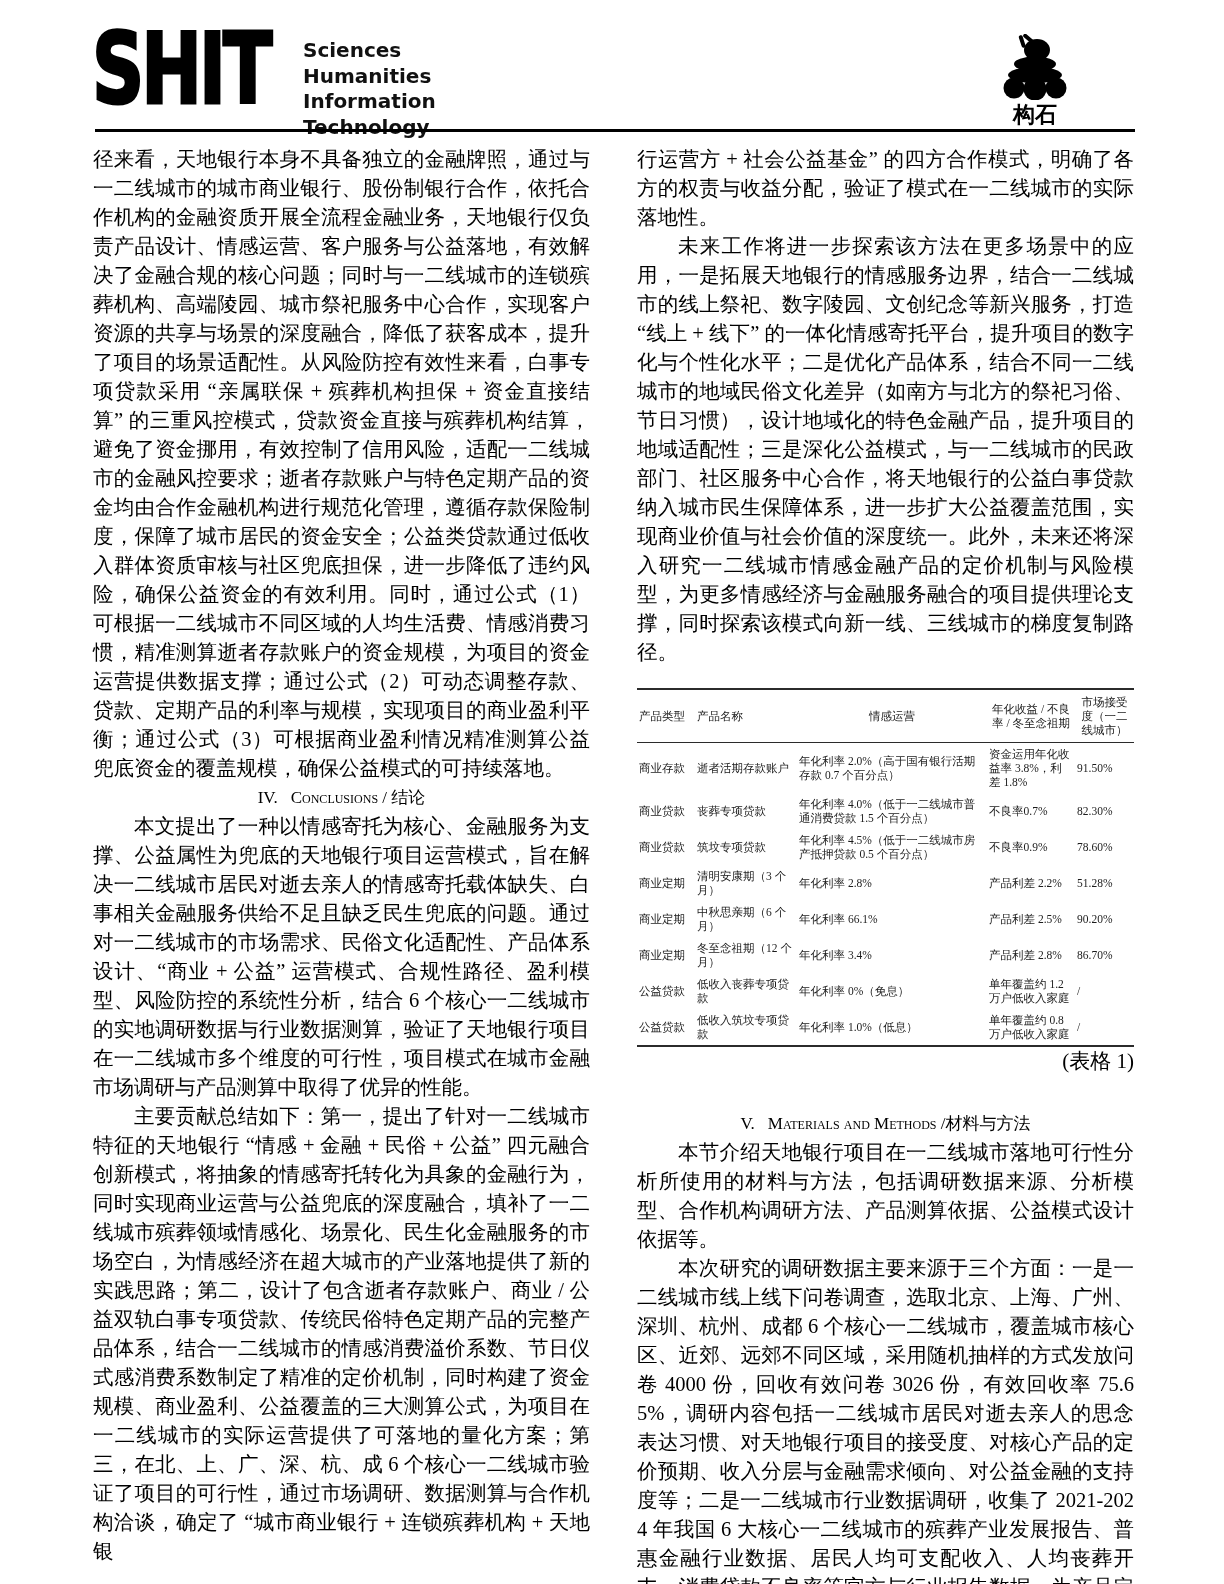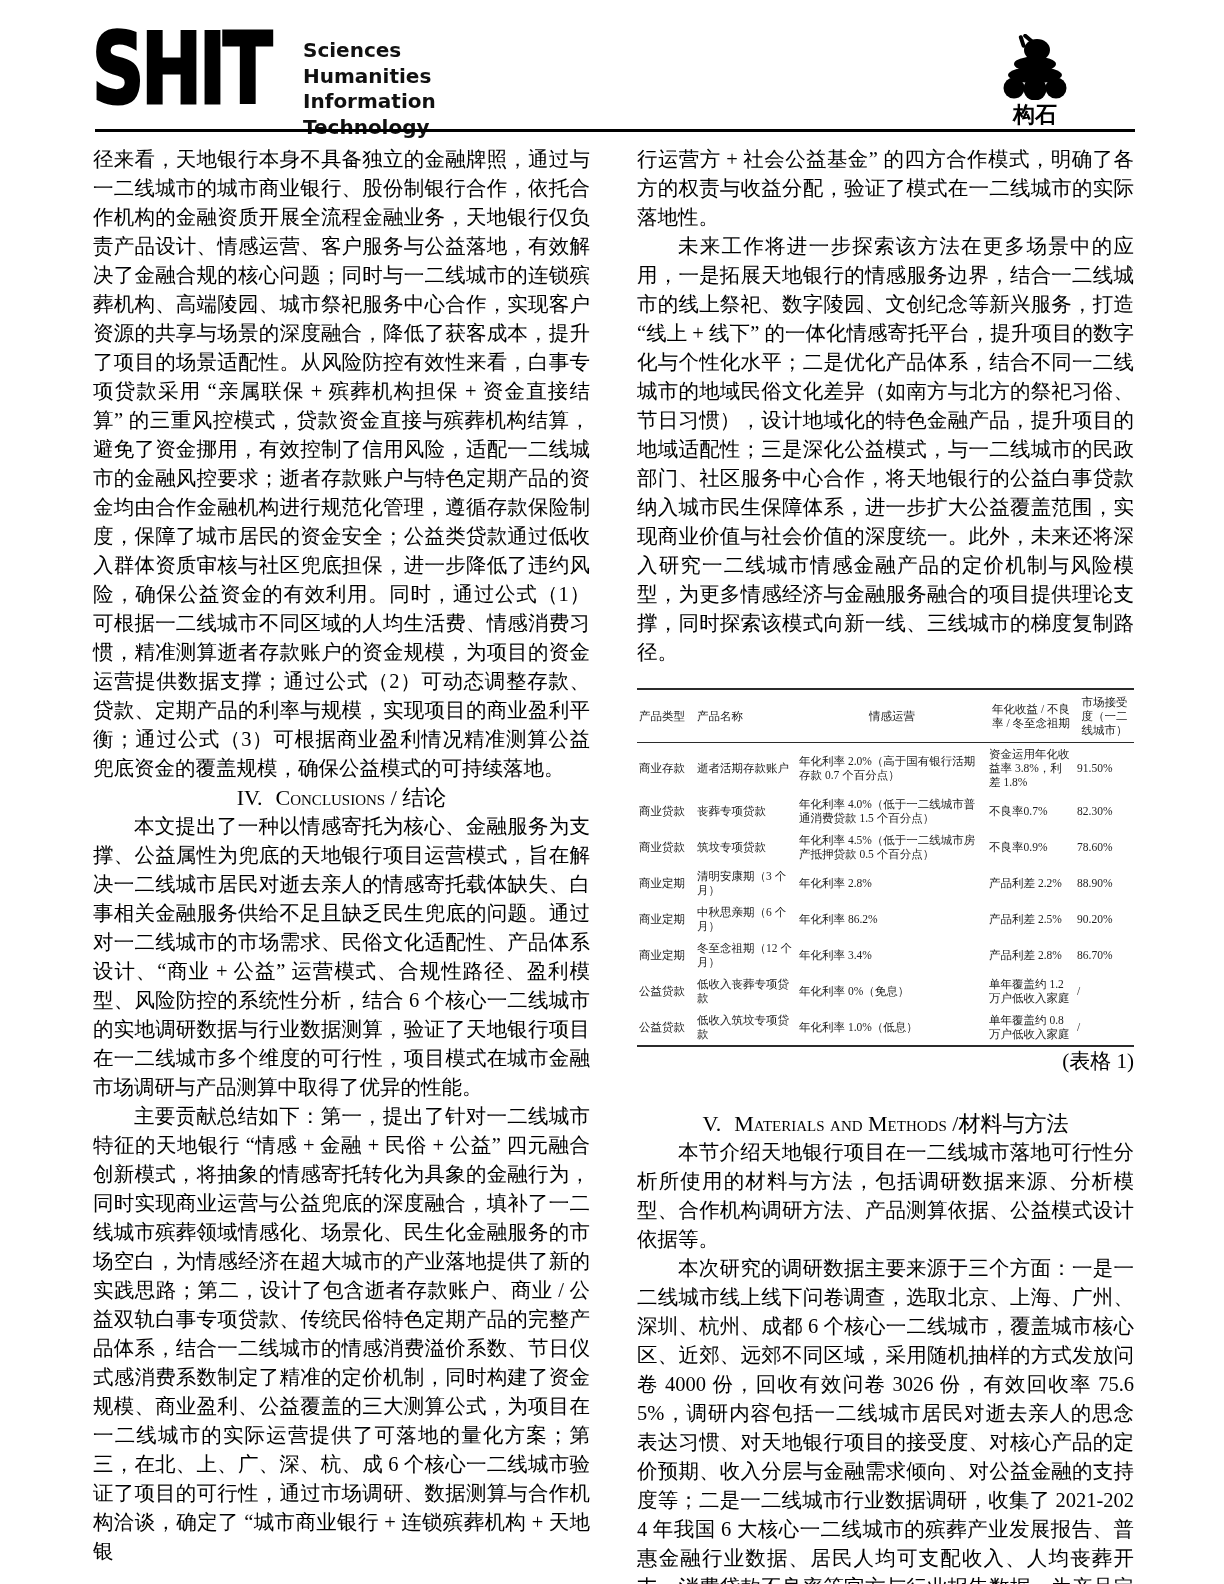--- a/index.html
+++ b/index.html
@@ -31,21 +31,21 @@
     position:absolute; top:145px; width:497px;
     font-size:20.5px; line-height:29px; text-align:justify;
     word-break:break-all;
   }
   .col-left  { left:93px; }
   .col-right { left:637px; }
   .col p { margin:0; }
   .indent { text-indent:2em; }
 
   .section-heading {
-    text-align:center; font-size:22px; text-indent:0;
+    text-align:center; font-size:17px; text-indent:0;
     margin-top:40px; margin-bottom:13px; white-space:nowrap;
   }
   .sec-num { margin-right:13px; }
   .sc { font-variant:small-caps; }
 
   
   .table-wrap { margin-top:21px; }
   table.products {
     width:100%; border-collapse:collapse;
     font-size:11.5px; line-height:14px; color:#1b1b1b;
@@ -146,26 +146,26 @@
             <td class="h1">筑坟专项贷款</td>
             <td class="h2">年化利率 4.5%（低于一二线城市房产抵押贷款 0.5 个百分点）</td>
             <td class="h3">不良率0.9%</td>
             <td class="h4">78.60%</td>
           </tr>
           <tr>
             <td class="h0">商业定期</td>
             <td class="h1">清明安康期（3 个月）</td>
             <td class="h2">年化利率 2.8%</td>
             <td class="h3">产品利差 2.2%</td>
-            <td class="h4">88.90%</td>
+            <td class="h4">51.28%</td>
           </tr>
           <tr>
             <td class="h0">商业定期</td>
             <td class="h1">中秋思亲期（6 个月）</td>
-            <td class="h2">年化利率 86.2%</td>
+            <td class="h2">年化利率 66.1%</td>
             <td class="h3">产品利差 2.5%</td>
             <td class="h4">90.20%</td>
           </tr>
           <tr>
             <td class="h0">商业定期</td>
             <td class="h1">冬至念祖期（12 个月）</td>
             <td class="h2">年化利率 3.4%</td>
             <td class="h3">产品利差 2.8%</td>
             <td class="h4">86.70%</td>
           </tr>

